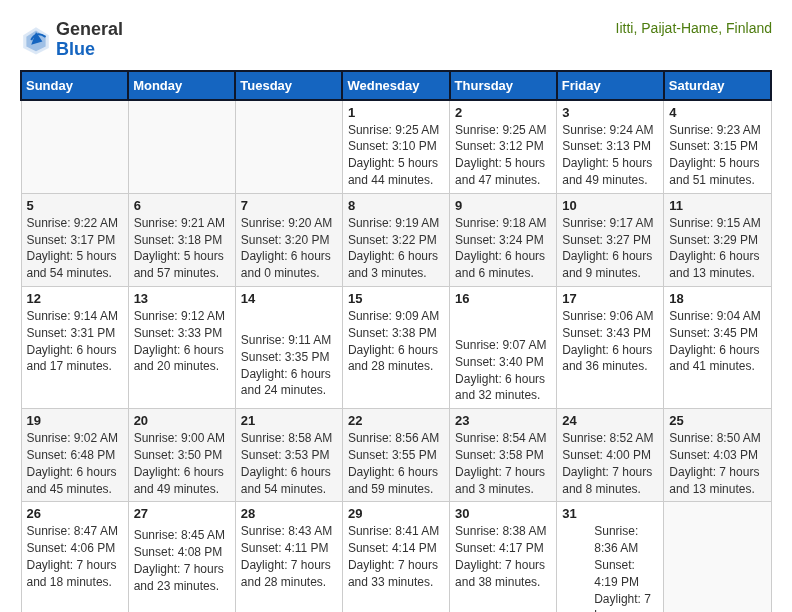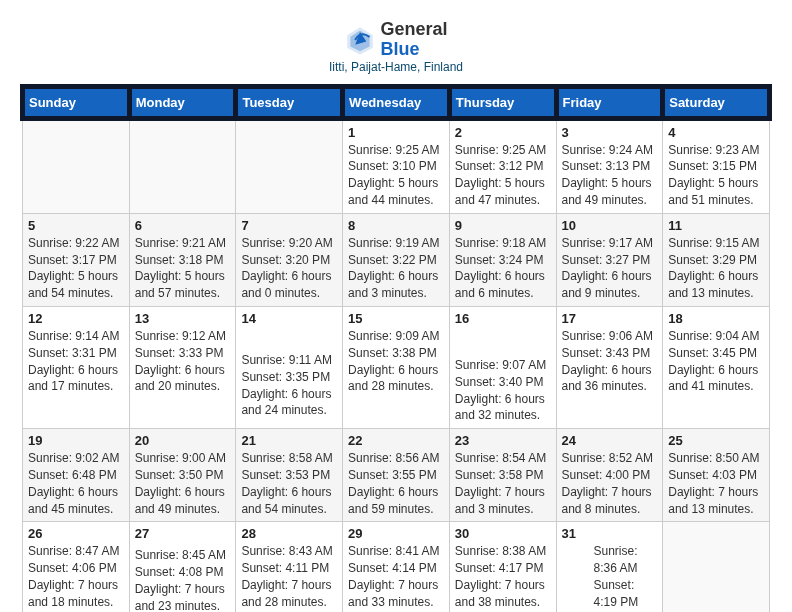--- a/index.html
+++ b/index.html
@@ -6,23 +6,22 @@
     body {
       font-family: Arial, sans-serif;
       background: #fff;
       width: 792px;
       min-height: 612px;
       padding: 20px;
     }
     .header {
       display: flex;
       justify-content: space-between;
-      align-items: center;
+      align-items: flex-start;
       margin-bottom: 10px;
-      flex-direction: column;
     }
     .logo {
       display: flex;
       align-items: center;
       gap: 4px;
     }
     .logo-text {
       display: flex;
       flex-direction: column;
       line-height: 1.1;
@@ -44,35 +43,35 @@
     .title-block {
       text-align: right;
     }
     .title-month {
       font-size: 36px;
       font-weight: bold;
       color: #222;
       line-height: 1.1;
     }
     .title-location {
-      font-size: 12px;
-      color: #0c4a6e;
+      font-size: 14px;
+      color: #4d7c0f;
     }
     .calendar {
       width: 100%;
       border-collapse: collapse;
       border: 1px solid #ccc;
     }
     .calendar thead tr th {
       background: #1565c0;
       color: #fff;
       font-size: 13px;
       padding: 6px 4px;
       text-align: left;
-      border: 5px solid #0f172a;
+      border: 2px solid #0f172a;
       font-weight: bold;
       margin-left: 20px;
     }
     .calendar tbody tr td {
       border: 1px solid #ccc;
       vertical-align: top;
       padding: 4px 5px;
       width: calc(100% / 7);
       min-height: 80px;
       font-size: 11px;

